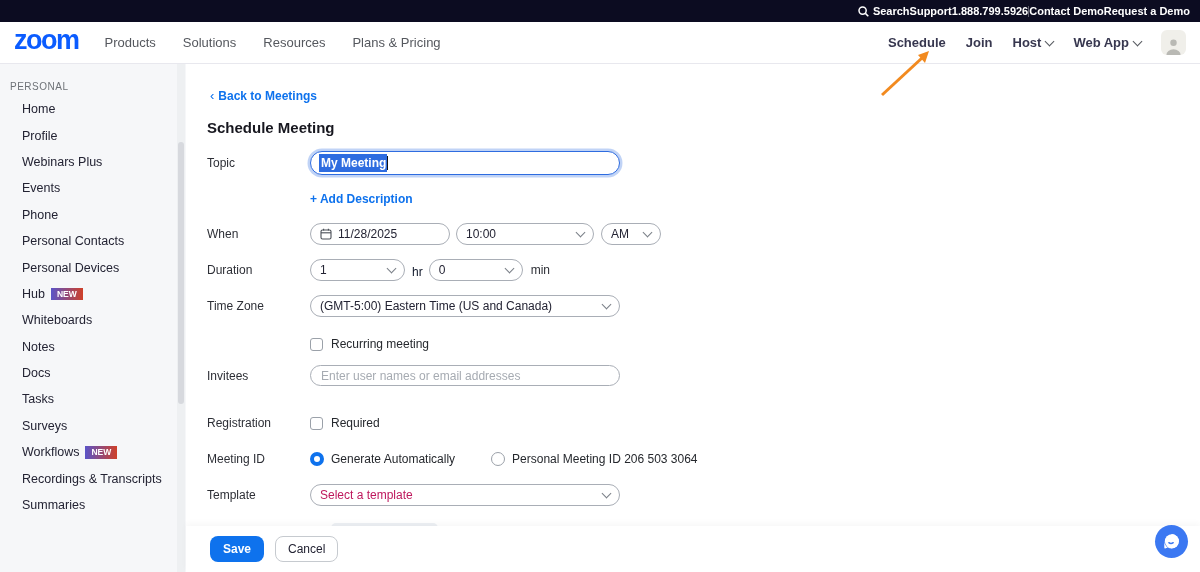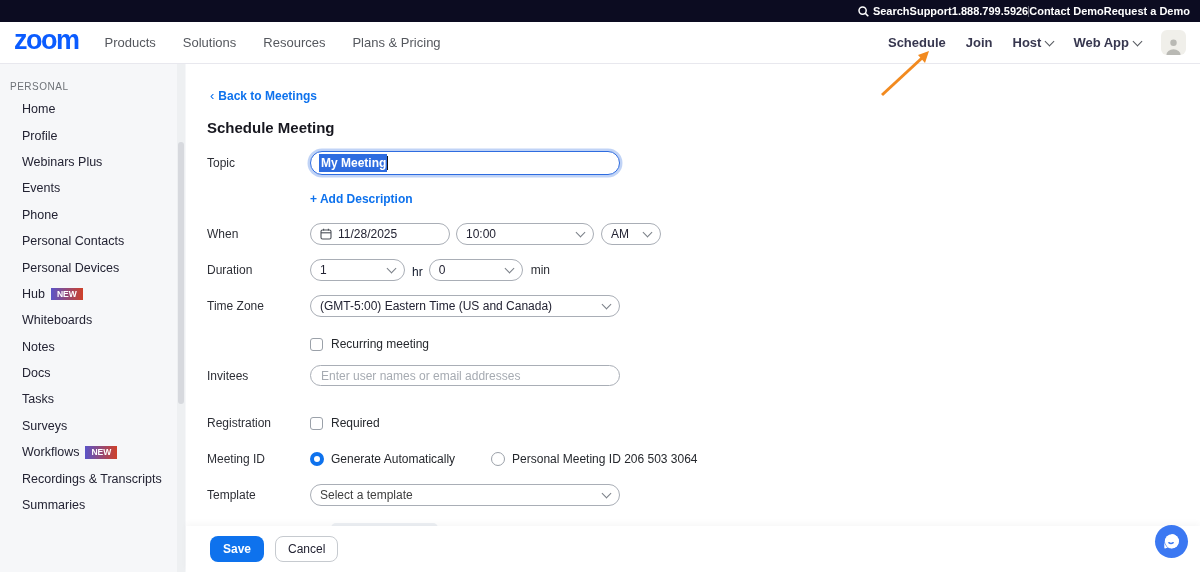--- a/index.html
+++ b/index.html
@@ -85,21 +85,21 @@
   .chk-label { font-size:12px; color:#25282d; display:flex; align-items:center; }
 
   .radio { width:14px; height:14px; border-radius:50%; flex-shrink:0;
     margin-right:7px; cursor:pointer; }
   .radio.on { border:4.5px solid #0e72ed; background:#fff; }
   .radio.off { border:1px solid #9ba1a9; background:#fff; }
   .radio-group { display:flex; align-items:center; gap:36px; }
   .radio-opt { display:flex; align-items:center; font-size:12px; color:#25282d;
     cursor:pointer; }
 
-  .placeholder { color:#404040; }
+  .placeholder { color:#be185d; }
   input.real { font-family:"Liberation Sans","DejaVu Sans",sans-serif;
     border:1px solid #a9aeb6; border-radius:11px; height:21px; width:310px;
     padding:0 10px; font-size:12px; color:#232333; outline:none; }
   input.real::placeholder { color:#a6abb2; }
 
   .gray-partial { width:107px; height:7px; background:#edf0f4;
     border-radius:5px 5px 0 0; margin-left:121px; }
 
   .footer { position:absolute; left:0; right:0; bottom:0; height:46px; background:#fff;
     display:flex; align-items:center; gap:11px; padding-left:24px;

